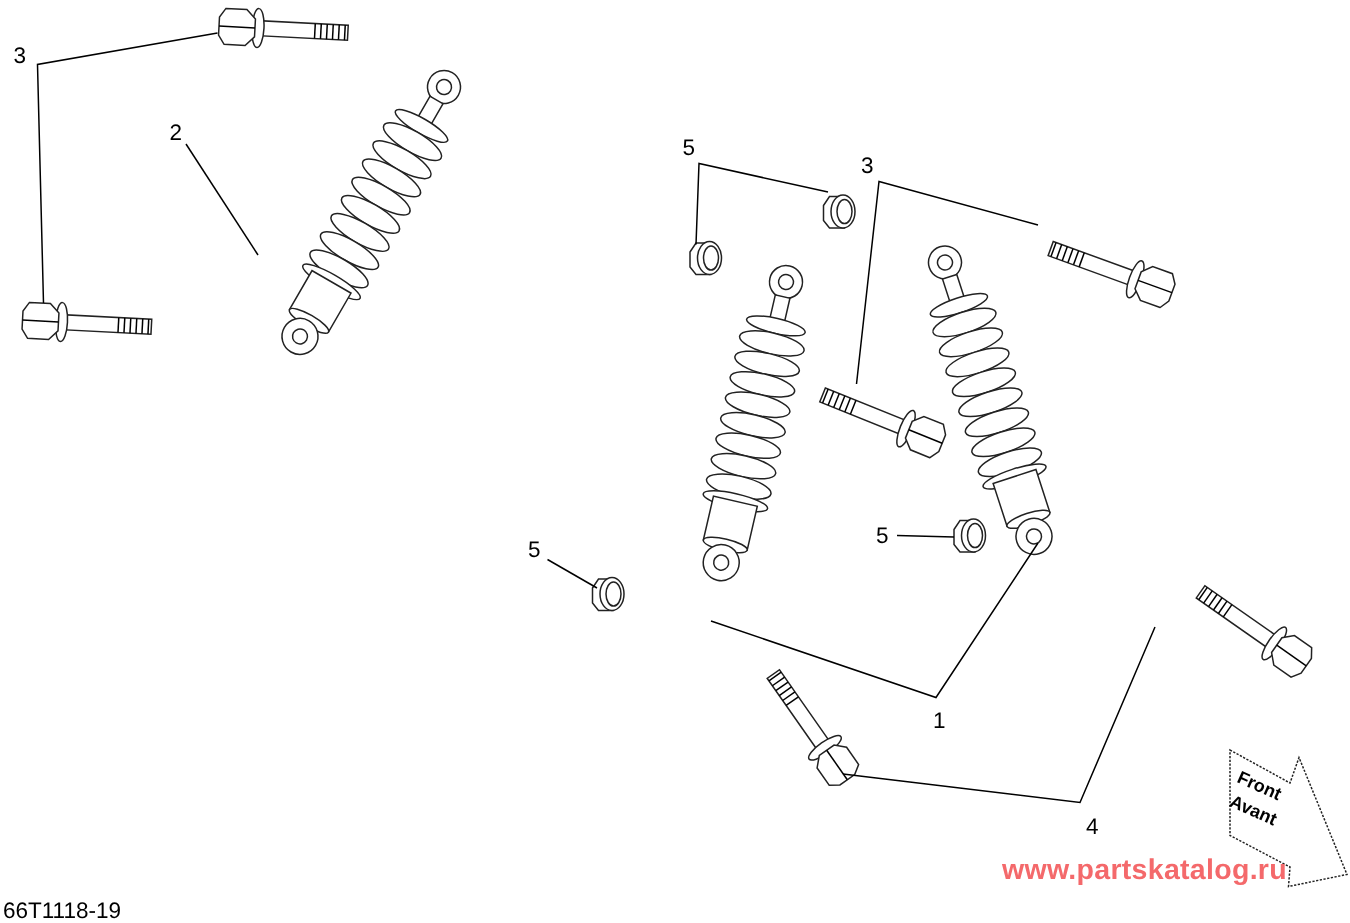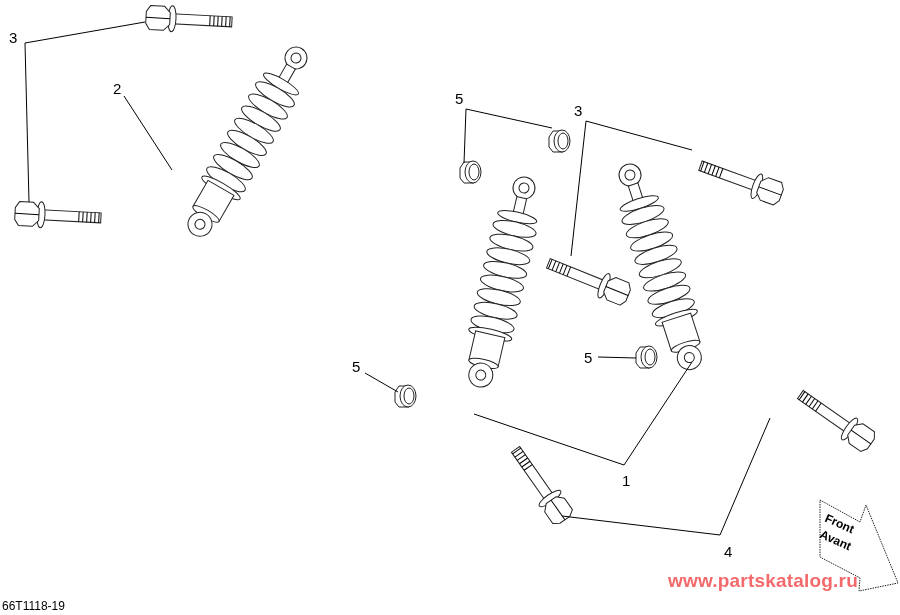--- a/index.html
+++ b/index.html
@@ -1,19 +1,19 @@
 <!DOCTYPE html>
 <html><head>
 <meta charset="utf-8">
 <style>
   html, body { margin:0; padding:0; background:#ffffff; }
   body { width:900px; height:615px; position:relative; overflow:hidden; font-family:"Liberation Sans", sans-serif; }
   #diagram { position:absolute; left:0; top:0; width:900px; height:615px; }
   .callout { position:absolute; font-family:"Liberation Sans", sans-serif; font-size:15px; color:#000; line-height:1; }
-  .code { position:absolute; left:2px; top:599px; font-size:12px; color:#000; font-family:"Liberation Sans", sans-serif; }
+  .code { position:absolute; left:2px; top:599px; font-size:15px; color:#000; font-family:"Liberation Sans", sans-serif; }
   .watermark { position:absolute; left:668px; top:570px; font-size:19px; font-weight:bold; color:#f4696b; font-family:"Liberation Sans", sans-serif; letter-spacing:0.2px; }
   .arrow-label { position:absolute; font-weight:bold; font-size:12px; color:#000; transform-origin:left top; line-height:1.05; }
   svg .ln { stroke:#000; stroke-width:1; fill:none; }
   svg .pt { stroke:#222; stroke-width:1; fill:#fff; }
 </style>
 </head>
 <body>
 
 <svg id="diagram" viewBox="0 0 900 615" xmlns="http://www.w3.org/2000/svg">
   <defs>

